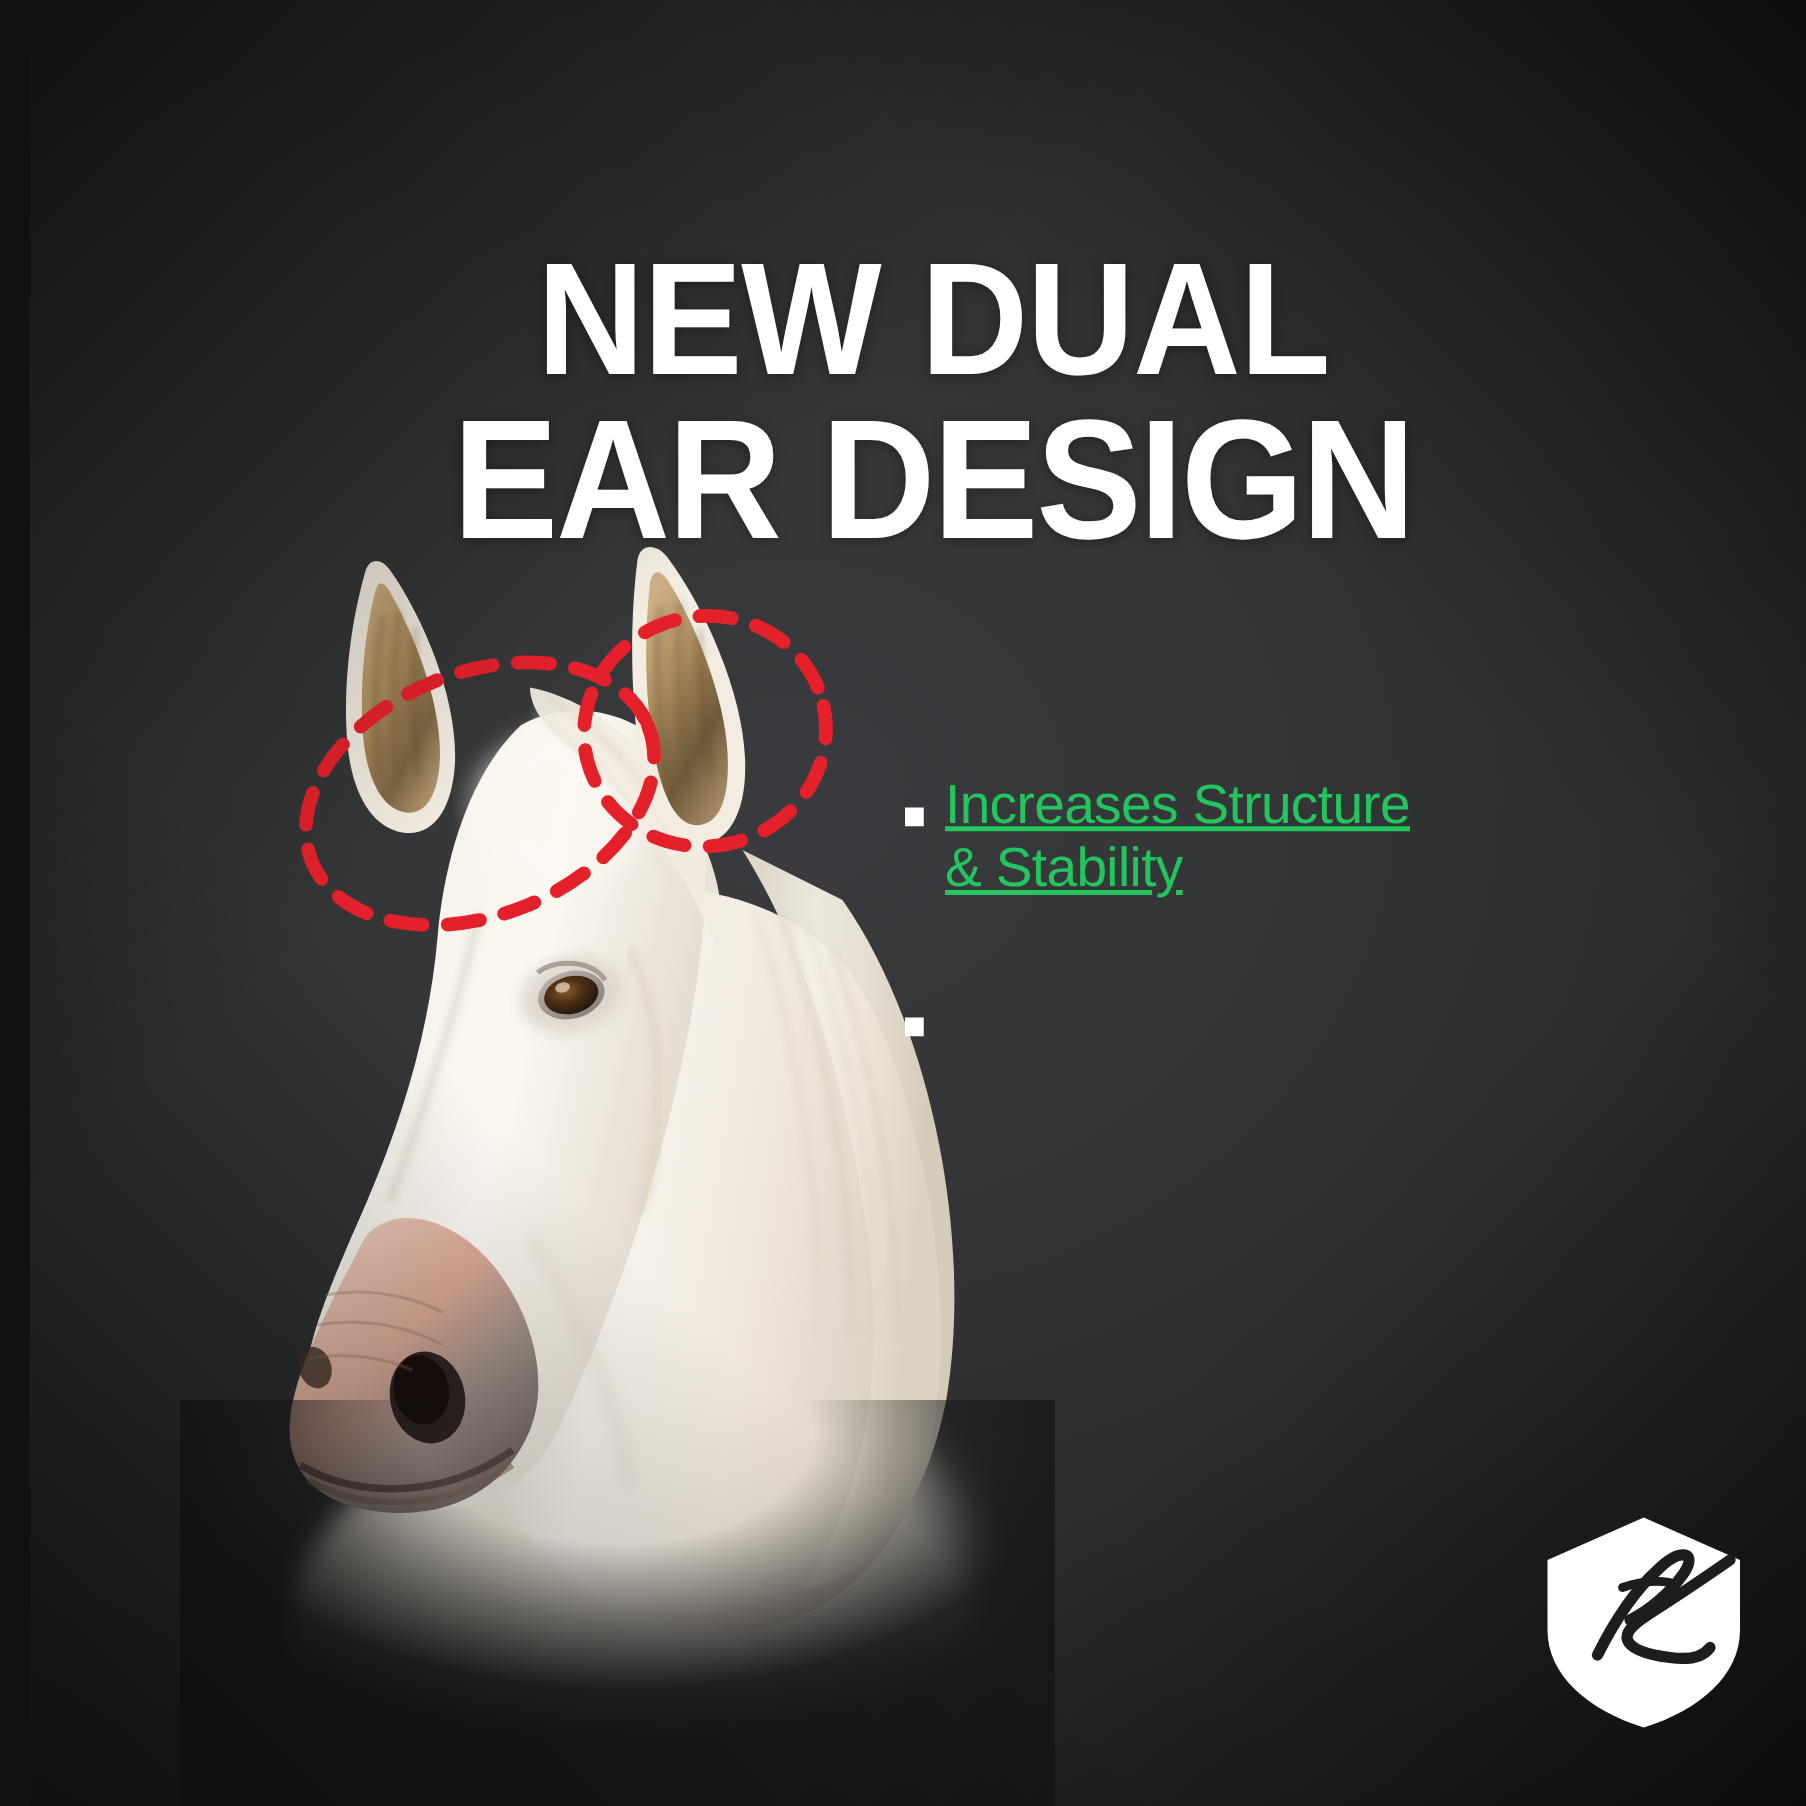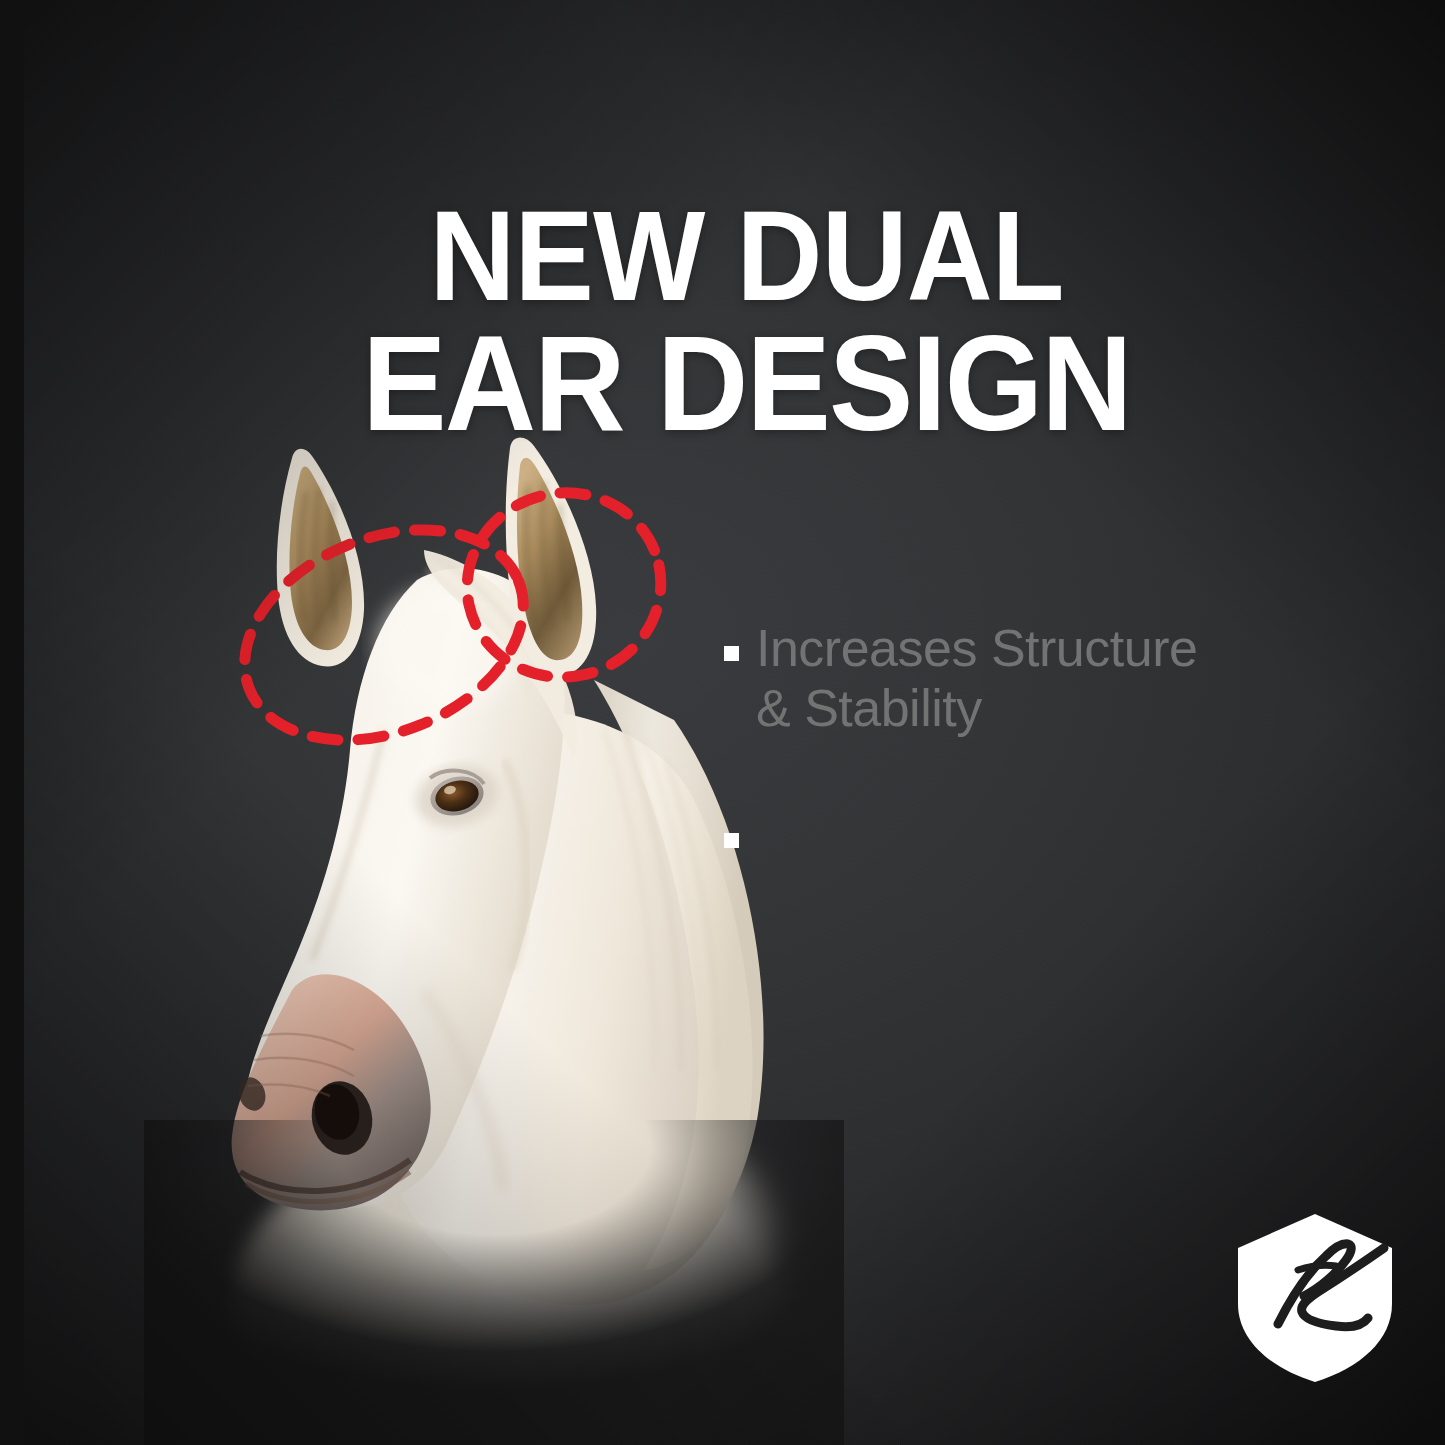--- a/index.html
+++ b/index.html
@@ -78,26 +78,27 @@
   }
   .bullet-marker {
     width: 15px;
     height: 15px;
     background: #ffffff;
     flex: 0 0 auto;
     margin-top: 28px;
     margin-right: 17px;
   }
   .bullet-text {
-    color: #737373;
-    font-size: 52px;
+    color: #22c55e;
+    font-size: 44px;
     line-height: 1.16;
     font-weight: 400;
     letter-spacing: -0.5px;
     white-space: pre-line;
+    text-decoration: underline;
   }
 
   
   .horse-wrap {
     position: absolute;
     left: 150px;
     top: 430px;
     width: 640px;
     height: 1000px;
     pointer-events: none;

